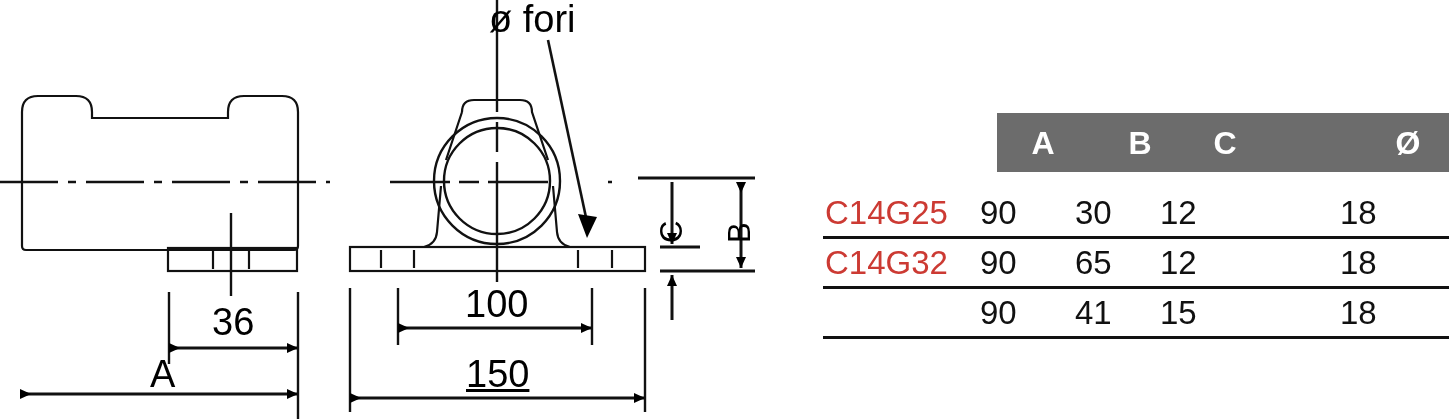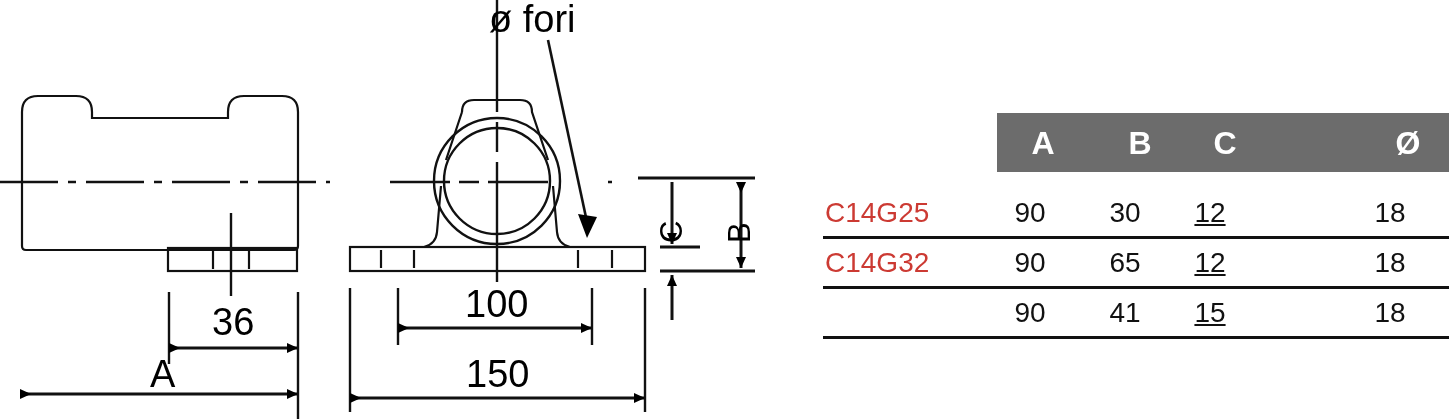--- a/index.html
+++ b/index.html
@@ -13,26 +13,26 @@
   .hdrlbl{position:absolute;top:126px;font-size:32px;font-weight:bold;color:#fff;
           text-align:center;line-height:34px;}
   .hdr-a{left:188px;width:70px;}
   .hdr-b{left:285px;width:70px;}
   .hdr-c{left:370px;width:70px;}
   .hdr-d{left:558px;width:60px;}
 
   .rowline{position:absolute;left:3px;width:626px;height:3px;background:#111;}
   .rl1{top:236px;} .rl2{top:286px;} .rl3{top:336px;}
 
-  .cell{position:absolute;font-size:28px;line-height:34px;white-space:nowrap;}
+  .cell{position:absolute;font-size:33px;line-height:34px;white-space:nowrap;}
   .model{color:#cc3a33;left:5px;width:170px;text-align:left;}
-  .num{color:#111;text-align:center;}
+  .num{color:#111;text-align:left;}
   .c-a{left:160px;width:100px;}
   .c-b{left:255px;width:100px;}
-  .c-c{left:340px;width:100px;text-decoration:underline;}
+  .c-c{left:340px;width:100px;}
   .c-d{left:520px;width:100px;}
   .r1{top:196px;} .r2{top:246px;} .r3{top:296px;}
 
   .lbl{position:absolute;font-size:38px;line-height:33px;white-space:nowrap;color:#000;}
   .vlbl{position:absolute;font-size:31px;line-height:33px;white-space:nowrap;color:#000;
         transform:rotate(-90deg);transform-origin:0 0;}
   svg{position:absolute;left:0;top:0;overflow:visible;}
 </style>
 </head>
 <body>
@@ -153,21 +153,21 @@
     </svg>
 
     <div class="lbl" style="left:489px;top:3px;">ø fori</div>
 
     <div class="lbl" style="left:212px;top:306px;">36</div>
 
     <div class="lbl" style="left:150px;top:358px;">A</div>
 
     <div class="lbl" style="left:465px;top:288px;">100</div>
 
-    <div class="lbl" style="left:466px;top:358px;">150</div>
+    <div class="lbl" style="left:466px;top:358px;text-decoration:underline;">150</div>
 
     <div class="vlbl" style="left:655px;top:243px;">C</div>
 
     <div class="vlbl" style="left:723px;top:243px;">B</div>
   </div>
 
   <div class="tbl">
 
     <div class="hdrbar"></div>
     <div class="hdrlbl hdr-a">A</div>

